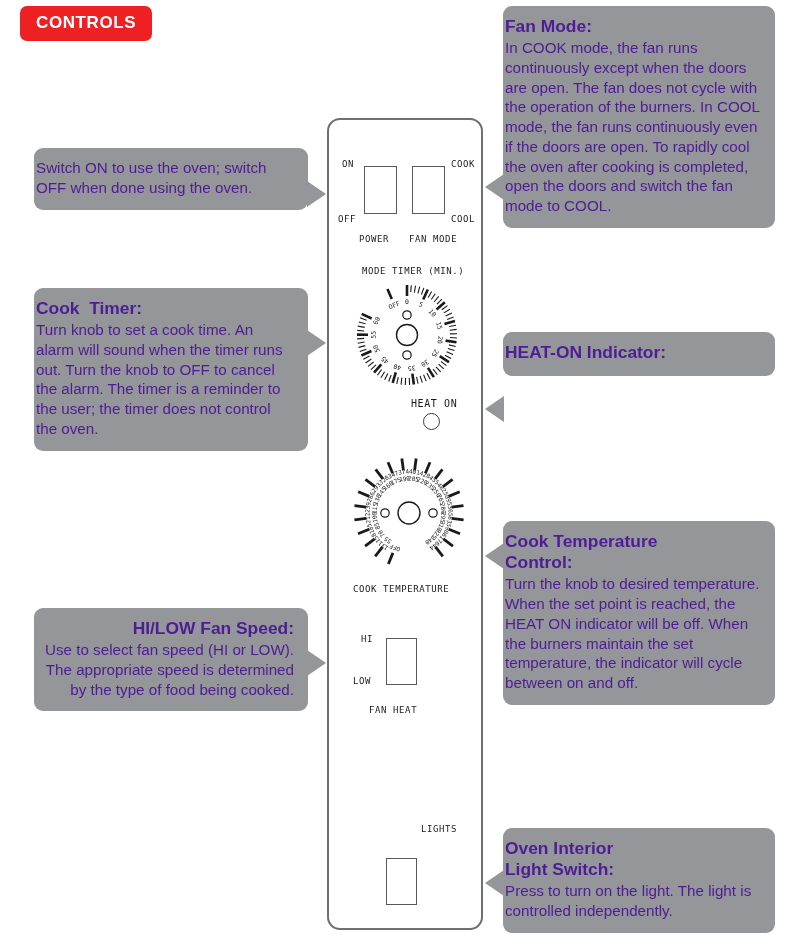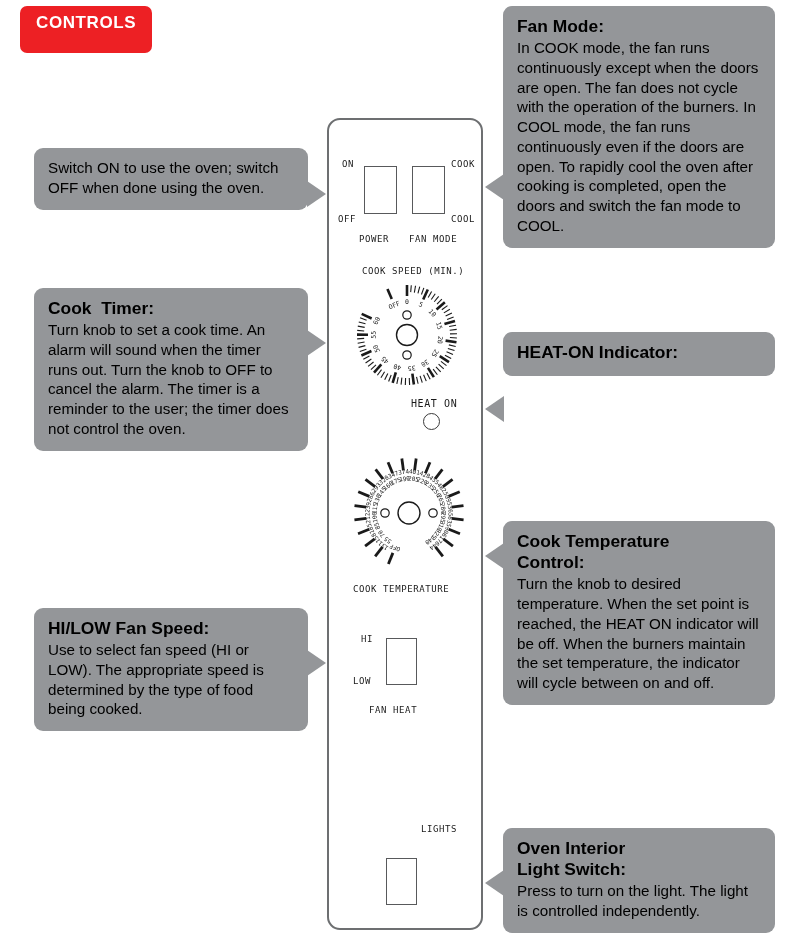--- a/index.html
+++ b/index.html
@@ -12,31 +12,31 @@
     -webkit-font-smoothing:antialiased;
   }
 
   
   #controls-badge{
     position:absolute;left:20px;top:6px;
     background:#ed2024;
     color:#ffffff;
     font-size:17px;font-weight:bold;
     letter-spacing:.6px;
-    padding:7px 16px 20px 16px;
+    padding:7px 16px 8px 16px;
     border-radius:7px;
   }
 
   
   .callout{
     position:absolute;
     background:#949699;
-    color:#000000;
+    color:#4c1d95;
     border-radius:9px;
-    padding:10px 14px 12px 14px;
+    padding:10px 14px 12px 2px;
     box-sizing:border-box;
     line-height:1.30;
     font-size:15.2px;
   }
   .callout .c-title{
     display:block;
     font-weight:bold;
     font-size:17.4px;
     line-height:1.22;
     margin-bottom:1px;
@@ -104,21 +104,21 @@
   <span class="c-body">Switch ON to use the oven; switch OFF when done using the oven.</span>
   <span class="tail tail-right" style="top:33px;"></span>
 </div>
 
 <div class="callout" id="co-timer" style="left:34px;top:288px;width:274px;">
   <span class="c-title">Cook  Timer:</span>
   <span class="c-body">Turn knob to set a cook time. An alarm will sound when the timer runs out. Turn the knob to OFF to cancel the alarm. The timer is a reminder to the user; the timer does not control the oven.</span>
   <span class="tail tail-right" style="top:42px;"></span>
 </div>
 
-<div class="callout" id="co-fanspeed" style="left:34px;top:608px;width:274px;">
+<div class="callout" id="co-fanspeed" style="left:34px;top:608px;width:274px;text-align:right;">
   <span class="c-title">HI/LOW Fan Speed:</span>
   <span class="c-body">Use to select fan speed (HI or LOW). The appropriate speed is determined by the type of food being cooked.</span>
   <span class="tail tail-right" style="top:42px;"></span>
 </div>
 
 <div class="callout" id="co-fanmode" style="left:503px;top:6px;width:272px;">
   <span class="c-title">Fan Mode:</span>
   <span class="c-body">In COOK mode, the fan runs continuously except when the doors are open. The fan does not cycle with the operation of the burners. In COOL mode, the fan runs continuously even if the doors are open. To rapidly cool the oven after cooking is completed, open the doors and switch the fan mode to COOL.</span>
   <span class="tail tail-left" style="top:168px;"></span>
 </div>
@@ -147,21 +147,21 @@
   <div class="panel-label" style="left:13px;top:39px;">ON</div>
   <div class="panel-label" style="left:9px;top:94px;">OFF</div>
   <div class="rocker" style="left:35px;top:46px;width:33px;height:48px;"></div>
   <div class="panel-label" style="left:30px;top:114px;">POWER</div>
 
   <div class="panel-label" style="left:122px;top:39px;">COOK</div>
   <div class="panel-label" style="left:122px;top:94px;">COOL</div>
   <div class="rocker" style="left:83px;top:46px;width:33px;height:48px;"></div>
   <div class="panel-label" style="left:80px;top:114px;">FAN MODE</div>
 
-  <div class="panel-label" style="left:33px;top:146px;">COOK SPEED (MIN.)</div>
+  <div class="panel-label" style="left:33px;top:146px;">MODE TIMER (MIN.)</div>
 
   <div class="dial" id="cook-timer-dial" style="left:22px;top:158px;">
     <svg width="112" height="112" viewBox="0 0 112 112" aria-hidden="true">
       <g id="timer-ticks" stroke="#1a1a1a">
           <line x1="56.00" y1="18.00" x2="56.00" y2="7.00" stroke-width="2.6"></line>
           <line x1="59.69" y1="14.16" x2="60.29" y2="7.18" stroke-width="1.1"></line>
           <line x1="63.34" y1="14.63" x2="64.54" y2="7.73" stroke-width="1.1"></line>
           <line x1="66.95" y1="15.42" x2="68.73" y2="8.65" stroke-width="1.1"></line>
           <line x1="70.47" y1="16.51" x2="72.83" y2="9.92" stroke-width="1.1"></line>
           <line x1="72.22" y1="21.54" x2="76.80" y2="11.53" stroke-width="2.6"></line>

